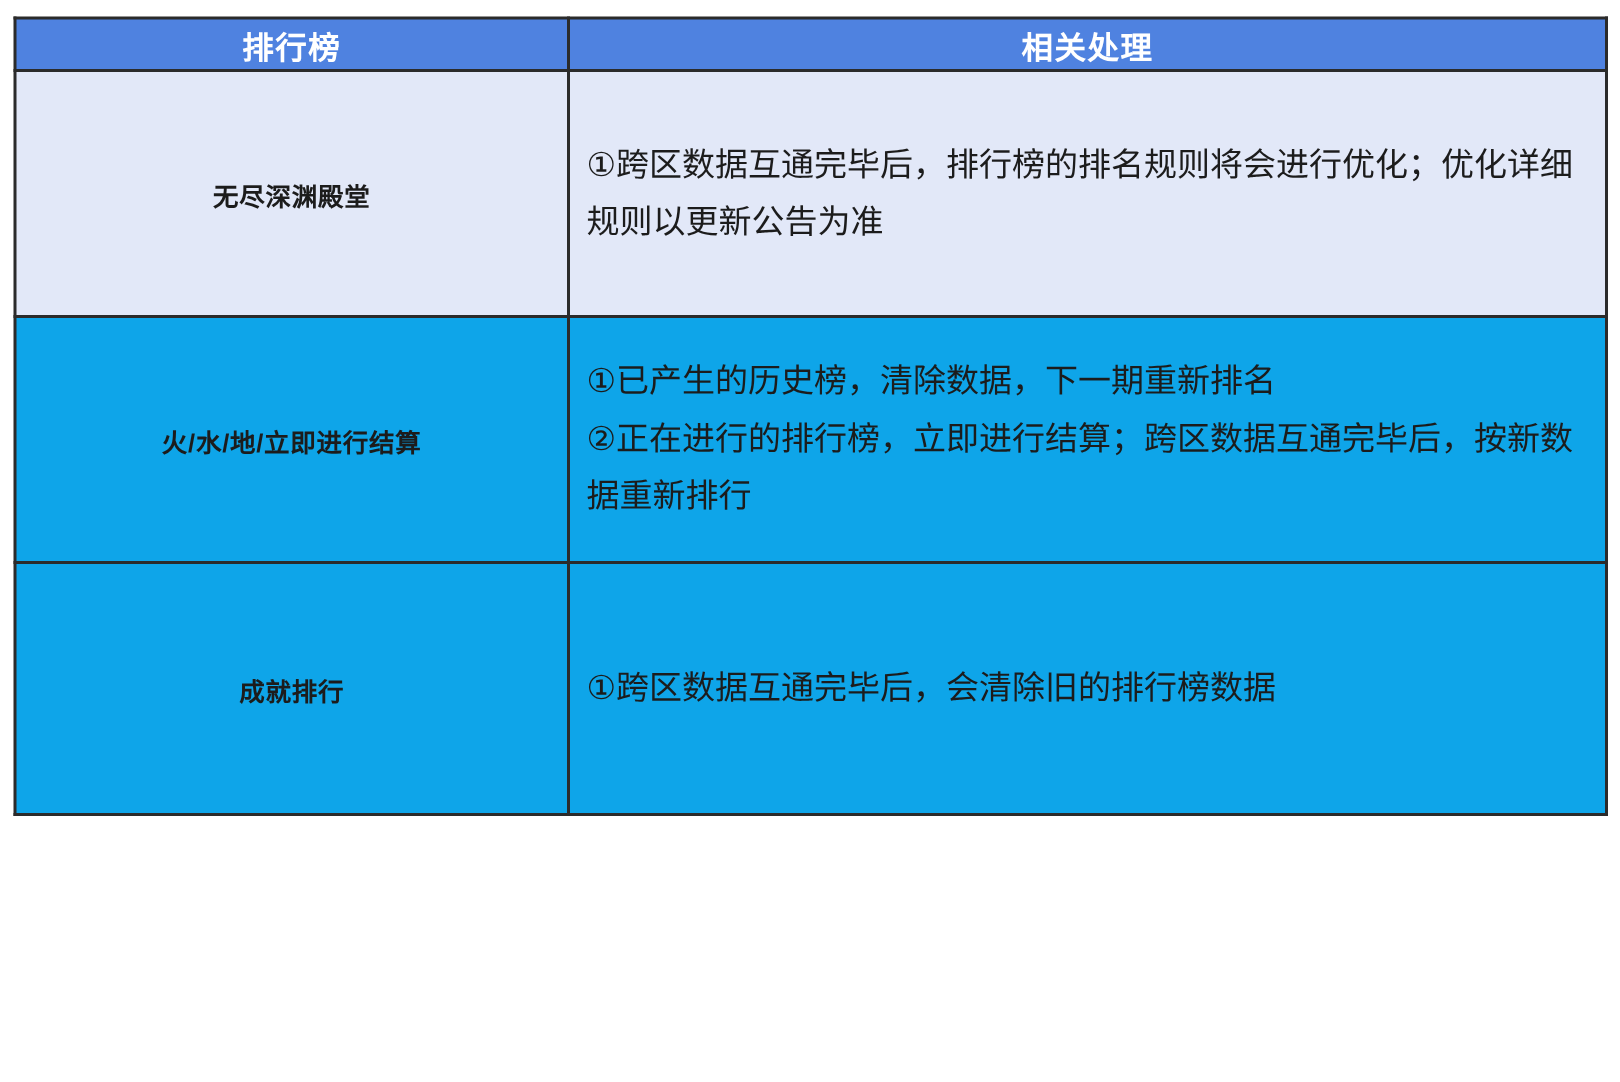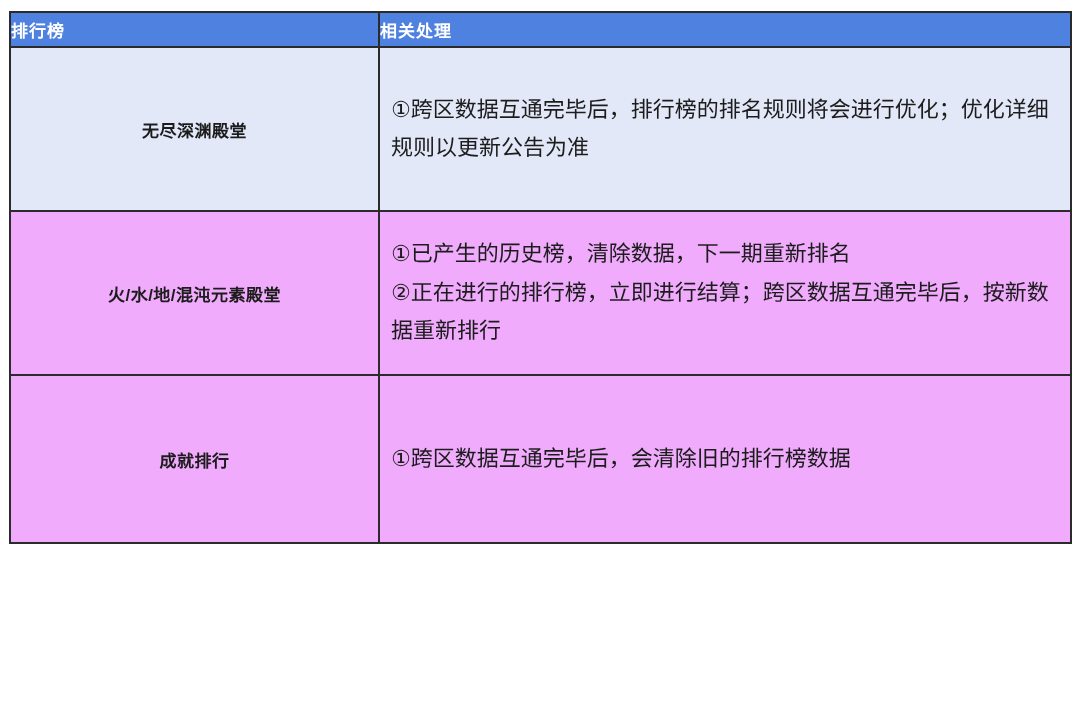--- a/index.html
+++ b/index.html
@@ -41,29 +41,29 @@
     border: 2px solid #2b2b2b;
     padding: 0;
     vertical-align: middle;
   }
 
   
   thead th {
     height: 33px;
     background: #4f82e0;
     color: #ffffff;
-    font-size: 17px;
+    font-size: 21px;
     font-weight: bold;
-    text-align: left;
+    text-align: center;
     letter-spacing: 1px;
   }
 
   
   tbody tr.row-shaded td { background: #e2e8f8; margin-left: 32px; }
-  tbody tr.row-plain  td { background: #f0abfc; }
+  tbody tr.row-plain  td { background: #0ea5e9; }
 
   tbody tr.r1 td { height: 162px; }
   tbody tr.r2 td { height: 162px; }
   tbody tr.r3 td { height: 161px; }
   tbody tr.r4 td { height: 166px; }
 
   td.cell-name {
     text-align: center;
     font-size: 17px;
     font-weight: bold;
@@ -103,21 +103,21 @@
     <tbody>
 
       <tr class="row-shaded r1">
         <td class="cell-name">无尽深渊殿堂</td>
         <td class="cell-desc">
           <span class="desc-line">①跨区数据互通完毕后，排行榜的排名规则将会进行优化；优化详细规则以更新公告为准</span>
         </td>
       </tr>
 
       <tr class="row-plain r2">
-        <td class="cell-name">火/水/地/混沌元素殿堂</td>
+        <td class="cell-name">火/水/地/立即进行结算</td>
         <td class="cell-desc">
           <span class="desc-line">①已产生的历史榜，清除数据，下一期重新排名</span>
           <span class="desc-line">②正在进行的排行榜，立即进行结算；跨区数据互通完毕后，按新数据重新排行</span>
         </td>
       </tr>
 
 
       <tr class="row-plain r4">
         <td class="cell-name">成就排行</td>
         <td class="cell-desc">

